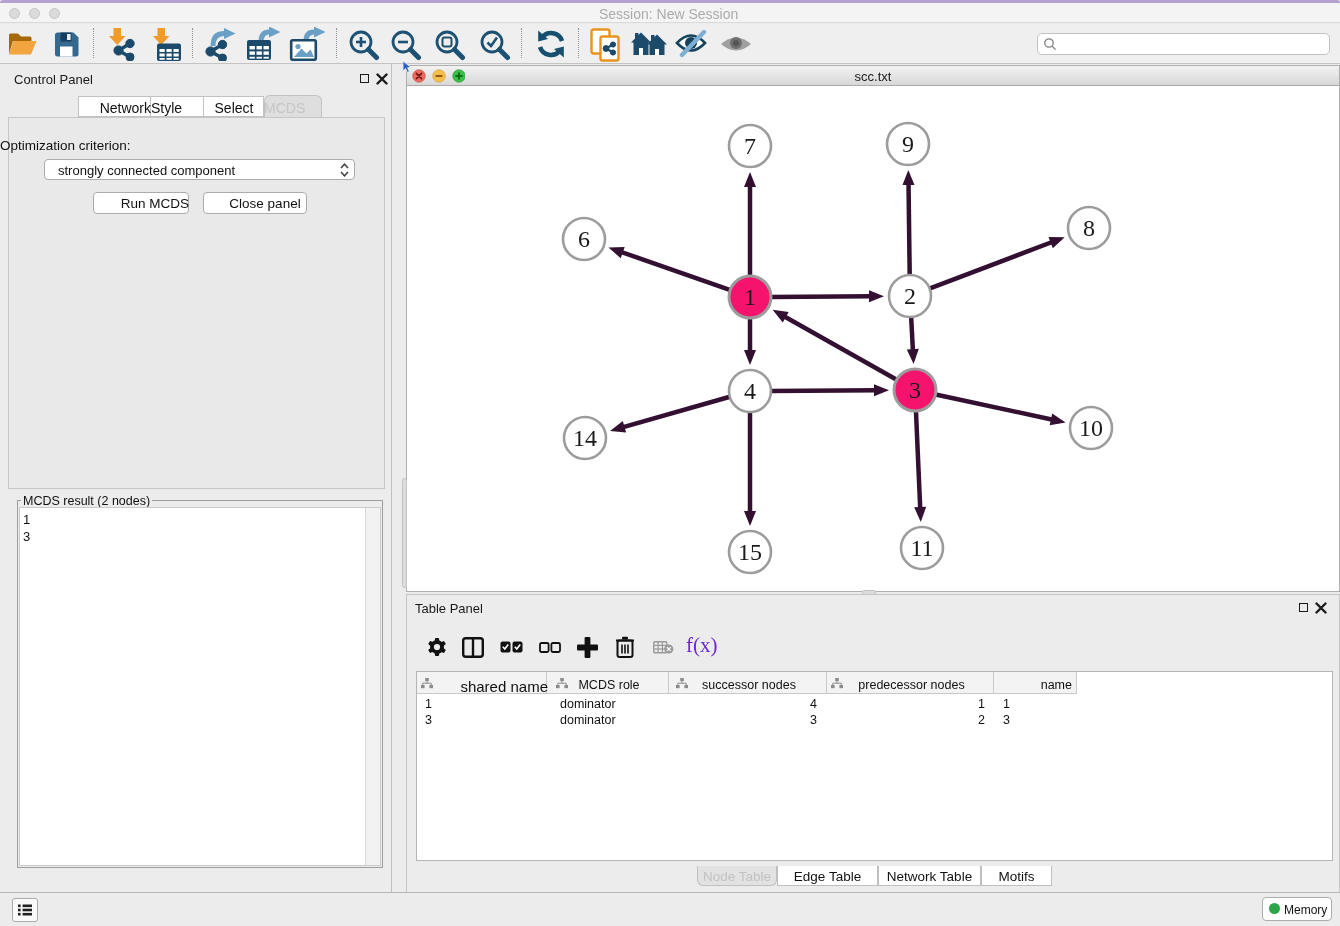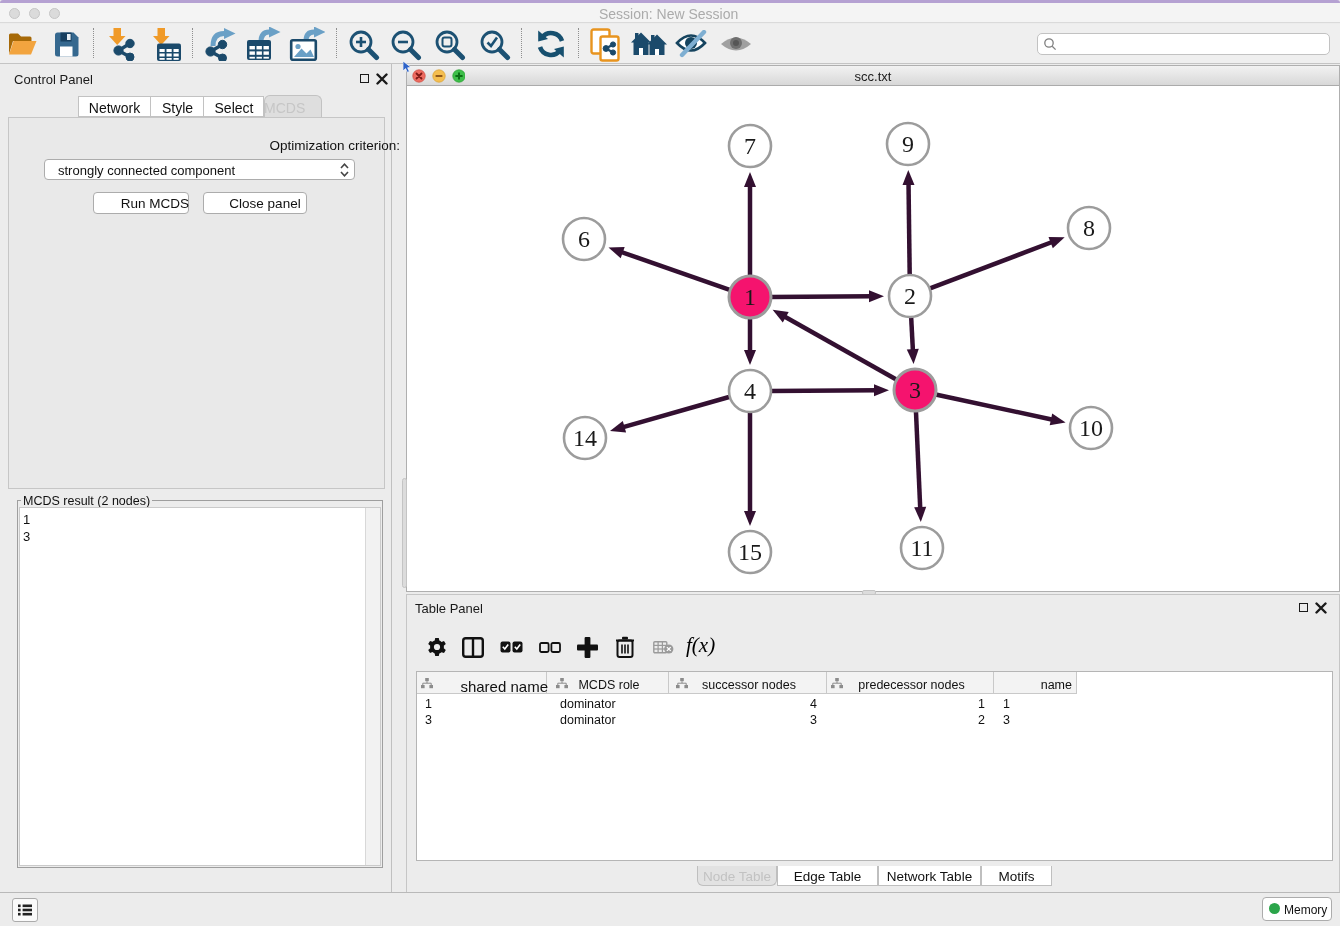--- a/index.html
+++ b/index.html
@@ -171,28 +171,28 @@
 <div class="abs" style="left:0;top:64px;width:392px;height:828px;background:#ECECEC;border-right:1px solid #C0C0C0"></div>
 <div class="txt" style="left:14px;top:72px;font-size:13px;color:#1A1A1A">Control Panel</div>
 <div class="abs" style="left:360px;top:74px;width:9px;height:9px;border:1.6px solid #1A1A1A"></div>
 <svg class="abs" style="left:376px;top:73px" width="12" height="12" viewBox="0 0 12 12">
     <path d="M1.5 1.5 L10.5 10.5 M10.5 1.5 L1.5 10.5" stroke="#1A1A1A" stroke-width="2.4" stroke-linecap="round"></path>
   </svg>
 
 <div class="abs" style="left:264px;top:95px;width:58px;height:23px;background:#DEDEDE;border:1px solid #C2C2C2;border-bottom:none;border-radius:6px 6px 0 0"></div>
 <div class="txt" style="left:264px;top:100px;width:58px;text-align:left;font-size:14px;color:#C6C6C6">MCDS</div>
 <div class="abs" style="left:78px;top:96px;width:73px;height:21px;background:#FFF;border:1px solid #C2C2C2"></div>
-<div class="txt" style="left:78px;top:100px;width:73px;text-align:center;font-size:14px;color:#111">Network</div>
+<div class="txt" style="left:78px;top:100px;width:73px;text-align:right;font-size:14px;color:#111">Network</div>
 <div class="abs" style="left:151px;top:96px;width:53px;height:21px;background:#FFF;border:1px solid #C2C2C2;border-left:none"></div>
-<div class="txt" style="left:151px;top:100px;width:53px;text-align:center;font-size:14px;color:#111">Style</div>
+<div class="txt" style="left:151px;top:100px;width:53px;text-align:left;font-size:14px;color:#111">Style</div>
 <div class="abs" style="left:204px;top:96px;width:60px;height:21px;background:#FFF;border:1px solid #C2C2C2;border-left:none"></div>
 <div class="txt" style="left:204px;top:100px;width:60px;text-align:center;font-size:14px;color:#111">Select</div>
 
 <div class="abs" style="left:8px;top:117px;width:377px;height:372px;background:#E9E9E9;border:1px solid #C6C6C6"></div>
-<div class="txt" style="left:0px;top:138px;width:400px;text-align:right;font-size:13.5px;color:#111">Optimization criterion:</div>
+<div class="txt" style="left:0px;top:138px;width:400px;text-align:left;font-size:13.5px;color:#111">Optimization criterion:</div>
 <div class="abs" style="left:44px;top:159px;width:311px;height:21px;background:#FFF;border:1px solid #ACACAC;border-radius:4px"></div>
 <div class="txt" style="left:58px;top:163px;font-size:13px;color:#111">strongly connected component</div>
 <svg class="abs" style="left:339px;top:163px" width="11" height="14" viewBox="0 0 11 14">
     <path d="M2 5 L5.5 1.2 L9 5" fill="none" stroke="#444" stroke-width="1.6"></path>
     <path d="M2 9 L5.5 12.8 L9 9" fill="none" stroke="#444" stroke-width="1.6"></path>
   </svg>
 <div class="abs" style="left:93px;top:192px;width:96px;height:22px;background:#FFF;border:1px solid #ACACAC;border-radius:4px"></div>
 <div class="txt" style="left:93px;top:196px;width:96px;text-align:right;font-size:13.5px;color:#111">Run MCDS</div>
 <div class="abs" style="left:203px;top:192px;width:104px;height:22px;background:#FFF;border:1px solid #ACACAC;border-radius:4px"></div>
 <div class="txt" style="left:203px;top:196px;width:124px;text-align:center;font-size:13.5px;color:#111">Close panel</div>
@@ -330,21 +330,21 @@
 </svg>
 <svg class="abs" style="left:653px;top:641px" width="21" height="13" viewBox="0 0 21 13">
 <rect x="0.8" y="0.8" width="13" height="11" rx="1" fill="none" stroke="#9A9A9A" stroke-width="1.4"></rect>
 <line x1="0.8" y1="4.4" x2="13.8" y2="4.4" stroke="#9A9A9A" stroke-width="1.2"></line>
     <line x1="0.8" y1="8" x2="13.8" y2="8" stroke="#9A9A9A" stroke-width="1.2"></line>
 <line x1="5.1" y1="0.8" x2="5.1" y2="11.8" stroke="#9A9A9A" stroke-width="1.2"></line>
     <line x1="9.4" y1="0.8" x2="9.4" y2="11.8" stroke="#9A9A9A" stroke-width="1.2"></line>
 <circle cx="15.8" cy="8" r="4.6" fill="#9A9A9A"></circle>
     <path d="M13.9 6.1 L17.7 9.9 M17.7 6.1 L13.9 9.9" stroke="#FFF" stroke-width="1.3"></path>
 </svg>
-<div class="txt" style="left:686px;top:633px;font-family:'Liberation Serif',serif;font-style:italic;font-size:21px;color:#000000">f(x)</div>
+<div class="txt" style="left:686px;top:633px;font-family:'Liberation Serif',serif;font-size:21px;color:#6d28d9">f(x)</div>
 
 <div class="abs" style="left:416px;top:671px;width:917px;height:190px;background:#FFF;border:1px solid #B5B5B5"></div>
 <div class="abs" style="left:417px;top:672px;width:660px;height:22px;background:#F3F3F3;border-bottom:1px solid #C9C9C9"></div>
 <div class="abs" style="left:546px;top:672px;width:1px;height:22px;background:#C9C9C9"></div>
 <div class="abs" style="left:668px;top:672px;width:1px;height:22px;background:#C9C9C9"></div>
 <div class="abs" style="left:826px;top:672px;width:1px;height:22px;background:#C9C9C9"></div>
 <div class="abs" style="left:993px;top:672px;width:1px;height:22px;background:#C9C9C9"></div>
 <div class="abs" style="left:1076px;top:672px;width:1px;height:22px;background:#C9C9C9"></div>
 <svg class="abs" style="left:421px;top:678px" width="12" height="11" viewBox="0 0 12 11">
     <g fill="#8C8C8C">

